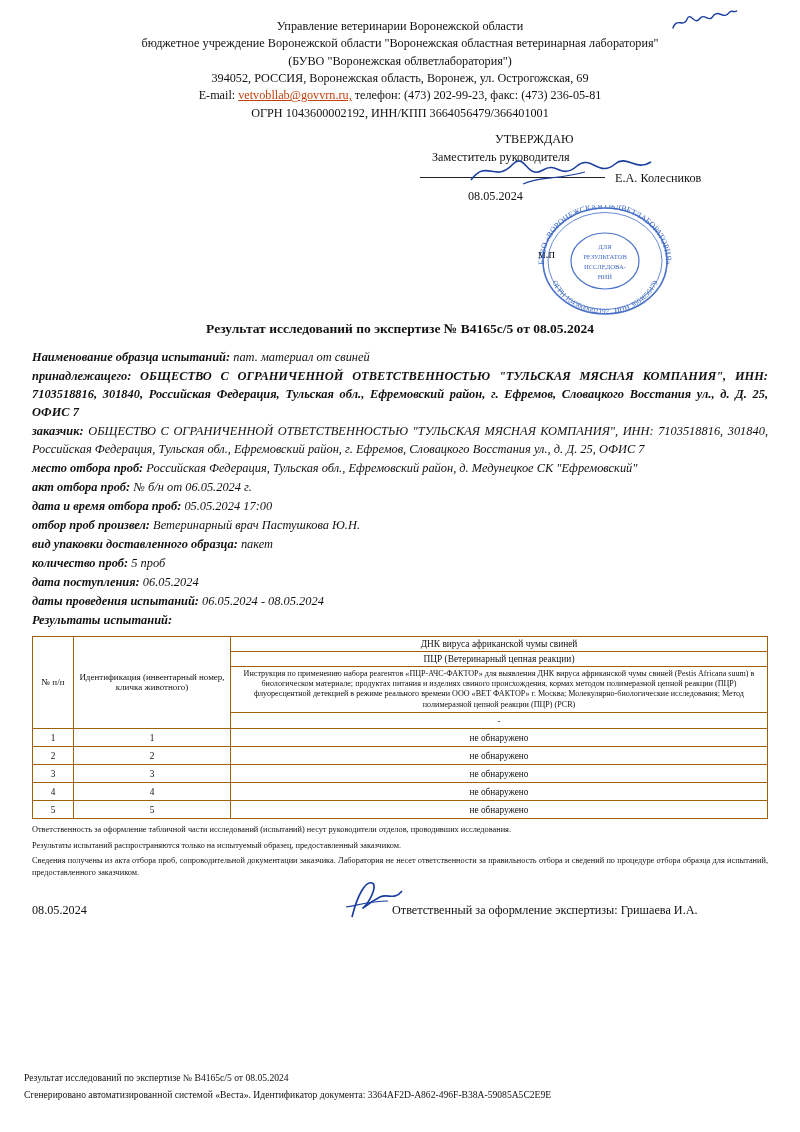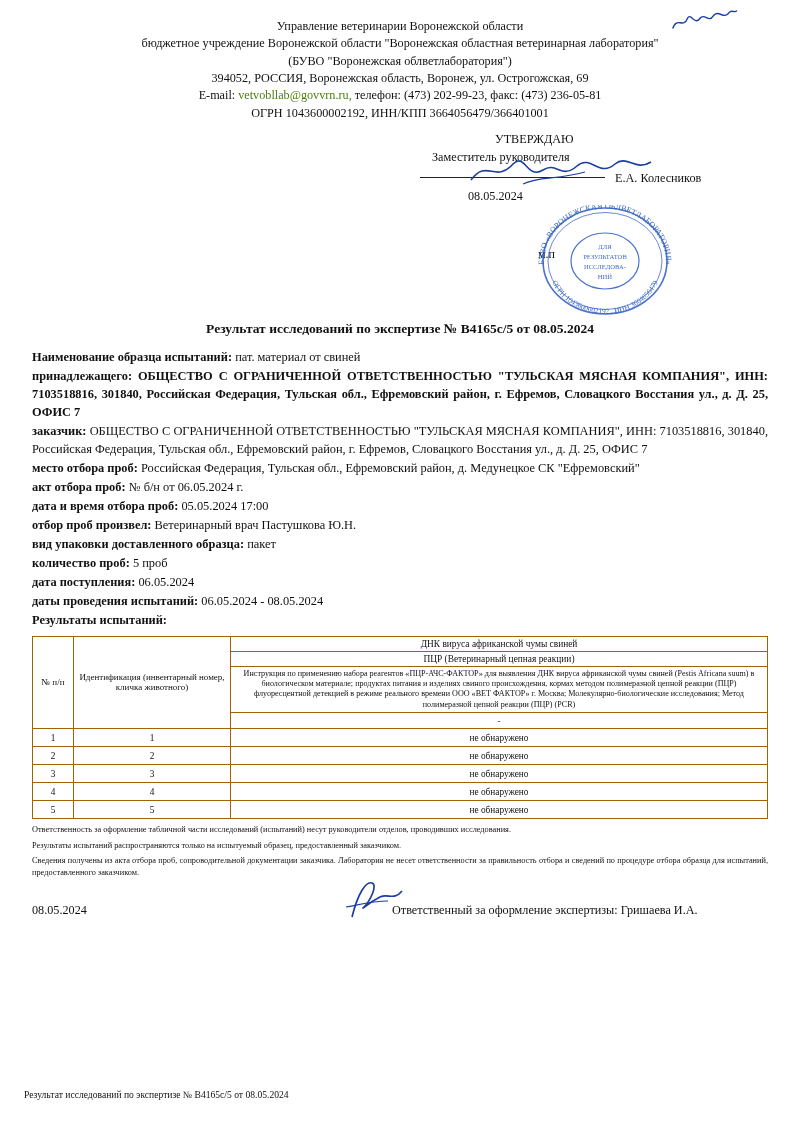--- a/index.html
+++ b/index.html
@@ -24,21 +24,22 @@
     box-sizing: border-box;
   }
   .header {
     text-align: center;
     padding-top: 18px;
     line-height: 1.42;
     font-size: 12.2px;
   }
   .header div { white-space: nowrap; }
   .header a, .mail-link {
-    color: #4d7c0f;
+    color: #c2410c;
+    text-decoration: underline;
   }
 
   
   .top-squiggle {
     position: absolute;
     top: 8px;
     right: 60px;
     font-family: "DejaVu Serif", serif;
     font-style: italic;
     font-size: 15px;
@@ -108,20 +109,21 @@
     font-weight: bold;
     font-size: 13.5px;
     margin-top: 58px;
   }
 
   .fields {
     margin: 12px 32px 0 32px;
     line-height: 1.45;
     font-size: 12.4px;
     text-align: justify;
+    font-style: italic;
   }
   .fields p { margin: 0 0 1px 0; }
   .fields b { font-weight: bold; }
 
   table.results {
     margin: 6px 32px 0 32px;
     width: 736px;
     border-collapse: collapse;
     font-size: 9px;
     table-layout: fixed;
@@ -313,15 +315,16 @@
     <span class="fdate">08.05.2024</span>
     <svg class="ink-sign2" viewBox="0 0 80 44">
       <path d="M20 40 C26 16, 34 4, 40 6 C46 8, 38 24, 32 30 C28 34, 36 26, 48 20 C56 16, 62 24, 70 14" fill="none" stroke="#1b3fa0" stroke-width="1.7"></path>
       <path d="M14 30 C26 28, 40 24, 56 24" fill="none" stroke="#1b3fa0" stroke-width="1.1"></path>
     </svg>
     <span class="fresp">Ответственный за оформление экспертизы: Гришаева И.А.</span>
   </div>
 
   <div class="bottom-block">
     <div>Результат исследований по экспертизе № В4165с/5 от 08.05.2024</div>
+    <div>Сгенерировано автоматизированной системой «Веста». Идентификатор документа: 3364AF2D-A862-496F-B38A-59085A5C2E9E</div>
   </div>
 
 </div>
 
 </body></html>

